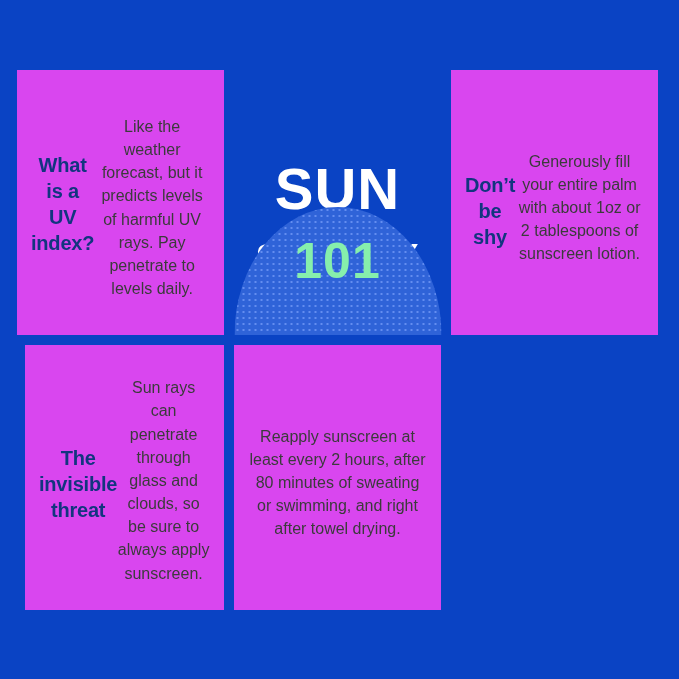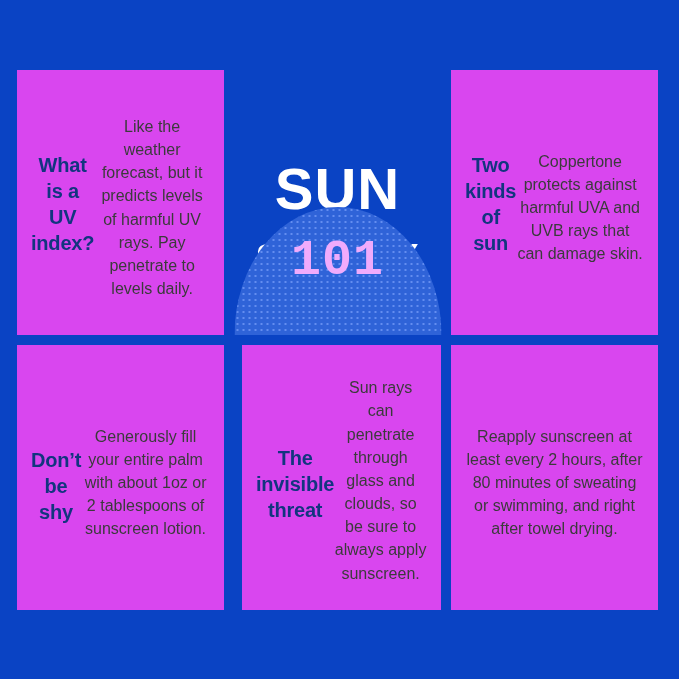--- a/index.html
+++ b/index.html
@@ -94,26 +94,25 @@
     background-color: #2f63d8;
     background-image: radial-gradient(#638df0 1.3px, transparent 1.4px);
     background-size: 6px 6px;
     overflow: hidden;
   }
   .hero-101 {
     position: absolute;
     left: 50%;
     transform: translateX(-50%);
     top: 166px;
-    color: #f0abfc;
+    color: #86efac;
     font-size: 50px;
     font-weight: bold;
     line-height: 1;
     letter-spacing: 1px;
-    font-family: Liberation Mono, monospace;
   }
   .card-1 .card-title { margin-top: 4px; }
   .card-2 .card-title { margin-top: 4px; }
   .card-3 .card-title, .card-4 .card-title, .card-5 .card-title { margin-top: 18px; }
   .card-4 { padding-top: 22px; margin-left: 8px; }
 </style>
 </head>
 <body>
 
 <div class="infographic">
@@ -127,27 +126,20 @@
       <p class="card-body">Like the weather forecast, but it predicts levels of harmful UV rays. Pay penetrate to levels daily.</p>
     </div>
 
     <div class="card hero">
       <div class="dome"></div>
       <div class="hero-sun">SUN</div>
       <div class="hero-safety">SAFETY</div>
       <div class="hero-101">101</div>
     </div>
 
-    <div class="card card-2">
-      <h2 class="card-title">
-        <span>Two kinds</span><br>
-        <span>of sun</span>
-      </h2>
-      <p class="card-body">Coppertone protects against harmful UVA and UVB rays that can damage skin.</p>
-    </div>
 
     <div class="card card-3">
       <h2 class="card-title">Don’t be shy</h2>
       <p class="card-body">Generously fill your entire palm with about 1oz or 2 tablespoons of sunscreen lotion.</p>
     </div>
 
     <div class="card card-4">
       <h2 class="card-title">
         <span>The invisible</span><br>
         <span>threat</span>

